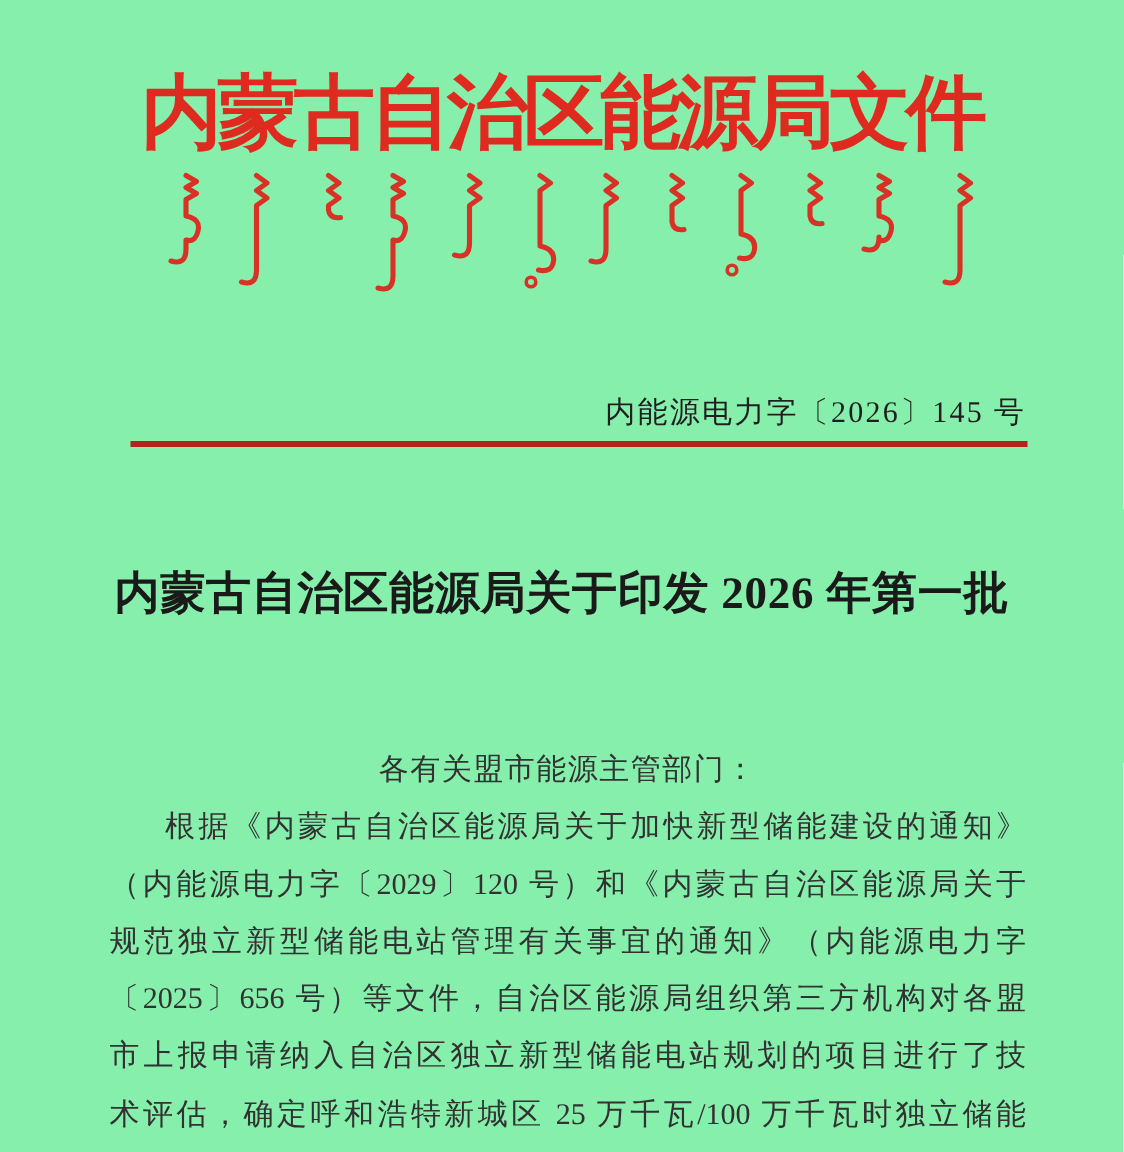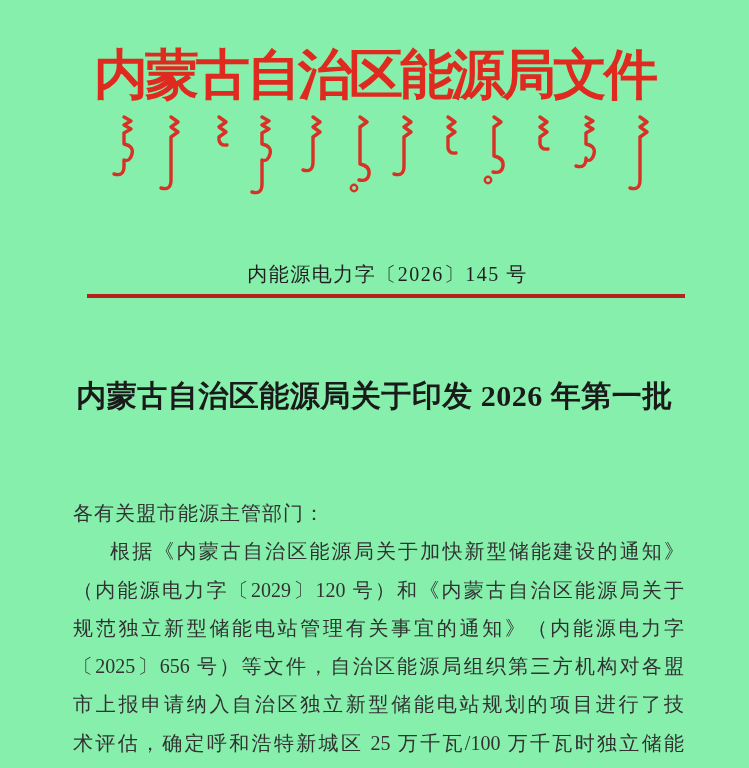--- a/index.html
+++ b/index.html
@@ -10,40 +10,40 @@
   .org-title{
     position:absolute;top:44px;left:0;width:749px;
     text-align:center;font-size:54px;font-weight:900;
     letter-spacing:-3px;line-height:62px;white-space:nowrap;
   }
   .mongolian{
     position:absolute;top:114px;left:0;width:749px;height:96px;
   }
   .doc-number{
     position:absolute;top:261px;left:73px;width:611px;
-    text-align:center;font-size:20px;letter-spacing:1.5px;
+    text-align:right;font-size:20px;letter-spacing:1.5px;
     text-indent:18px;white-space:nowrap;
   }
   .red-line{
     position:absolute;top:294px;left:87px;width:598px;height:4px;
   }
   .title{
     position:absolute;top:377px;left:0;width:749px;
     text-align:center;font-weight:bold;font-size:30px;line-height:37px;
     letter-spacing:0.5px;
   }
   .body{
     position:absolute;top:494px;left:73px;width:611px;
     font-size:20px;
   }
   .body > div{
     height:38.3px;line-height:38.3px;
   }
   .salutation{
-    text-align:left;letter-spacing:1px;white-space:nowrap;
+    text-align:center;letter-spacing:1px;white-space:nowrap;
   }
   .bline{
     text-align:justify;
     text-align-last:justify;
     -moz-text-align-last:justify;
     text-justify:inter-character;
   }
   .bline.indent{ text-indent:1.85em; }
 </style>
 </head>

